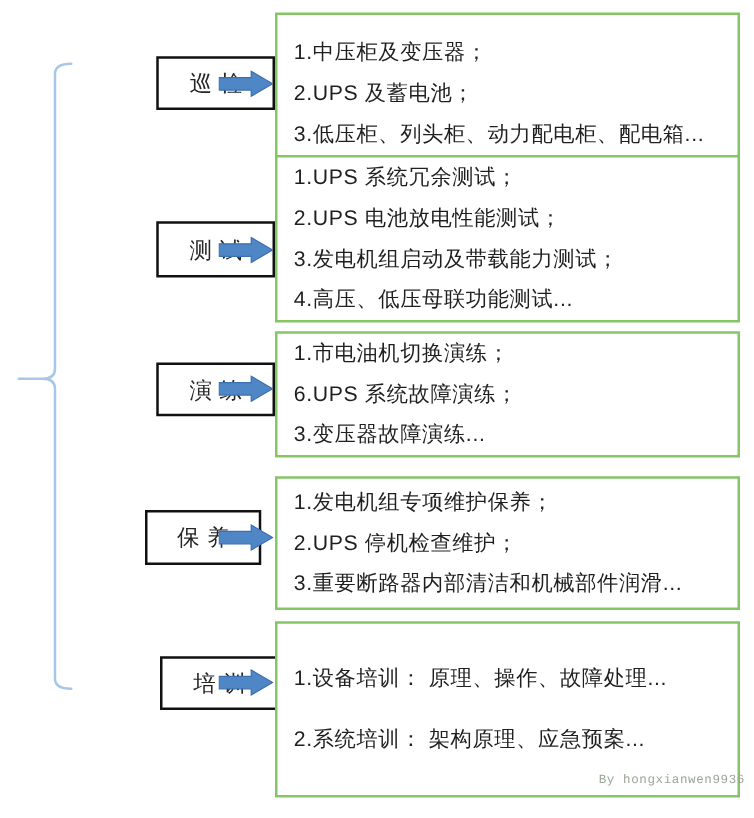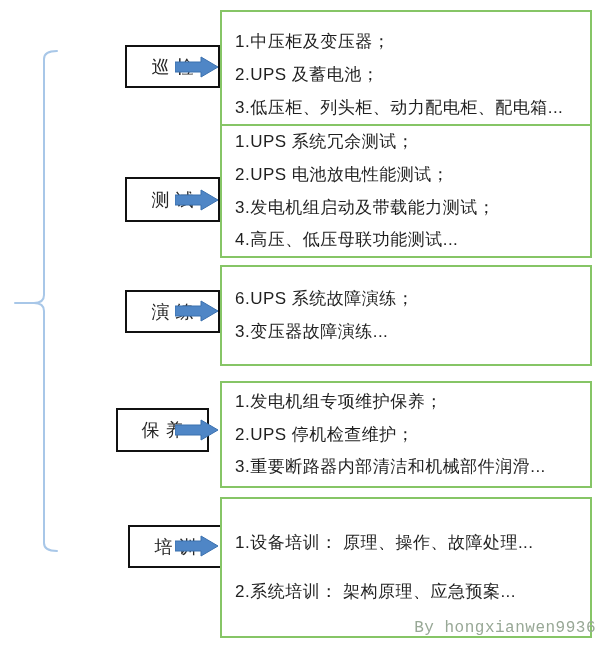--- a/index.html
+++ b/index.html
@@ -31,21 +31,21 @@
   .a2{left:175px;top:300px}
   .a3{left:175px;top:419px}
   .a4{left:175px;top:535px}
   .g0{left:220px;top:10px;width:372px;height:130px}
   .g1{left:220px;top:124px;width:372px;height:134px;gap:9px}
   .g2{left:220px;top:265px;width:372px;height:101px}
   .g3{left:220px;top:381px;width:372px;height:107px}
   .g4{left:220px;top:497px;width:372px;height:141px;gap:25px}
   .watermark {
     position:absolute; right:7px; top:619px; z-index:5;
-    font-family:"Liberation Mono", monospace; font-size:16px; color:#98a896;
+    font-family:"Liberation Mono", monospace; font-size:10px; color:#98a896;
     letter-spacing:0.5px;
   }
 </style>
 </head>
 <body>
 
 <div class="canvas">
 
   <svg class="brace" width="603" height="654" viewBox="0 0 603 654" aria-hidden="true">
     <path d="M57 51 Q44 51 44 59 L44 295 Q44 303 34 303 L15 303
@@ -83,20 +83,21 @@
 
   <div class="cat-box l2">
     <span>演练</span>
   </div>
   <div class="arrow a2">
     <svg width="44" height="22" viewBox="0 0 44 22">
       <polygon points="0,6 26,6 26,1 43,11 26,21 26,16 0,16" fill="#4f86c6" stroke="#3a70ae" stroke-width="1"></polygon>
     </svg>
   </div>
   <div class="green-box g2">
+    <div class="item">1.市电油机切换演练；</div>
     <div class="item">6.UPS 系统故障演练；</div>
     <div class="item">3.变压器故障演练...</div>
   </div>
 
   <div class="cat-box l3">
     <span>保养</span>
   </div>
   <div class="arrow a3">
     <svg width="44" height="22" viewBox="0 0 44 22">
       <polygon points="0,6 26,6 26,1 43,11 26,21 26,16 0,16" fill="#4f86c6" stroke="#3a70ae" stroke-width="1"></polygon>

